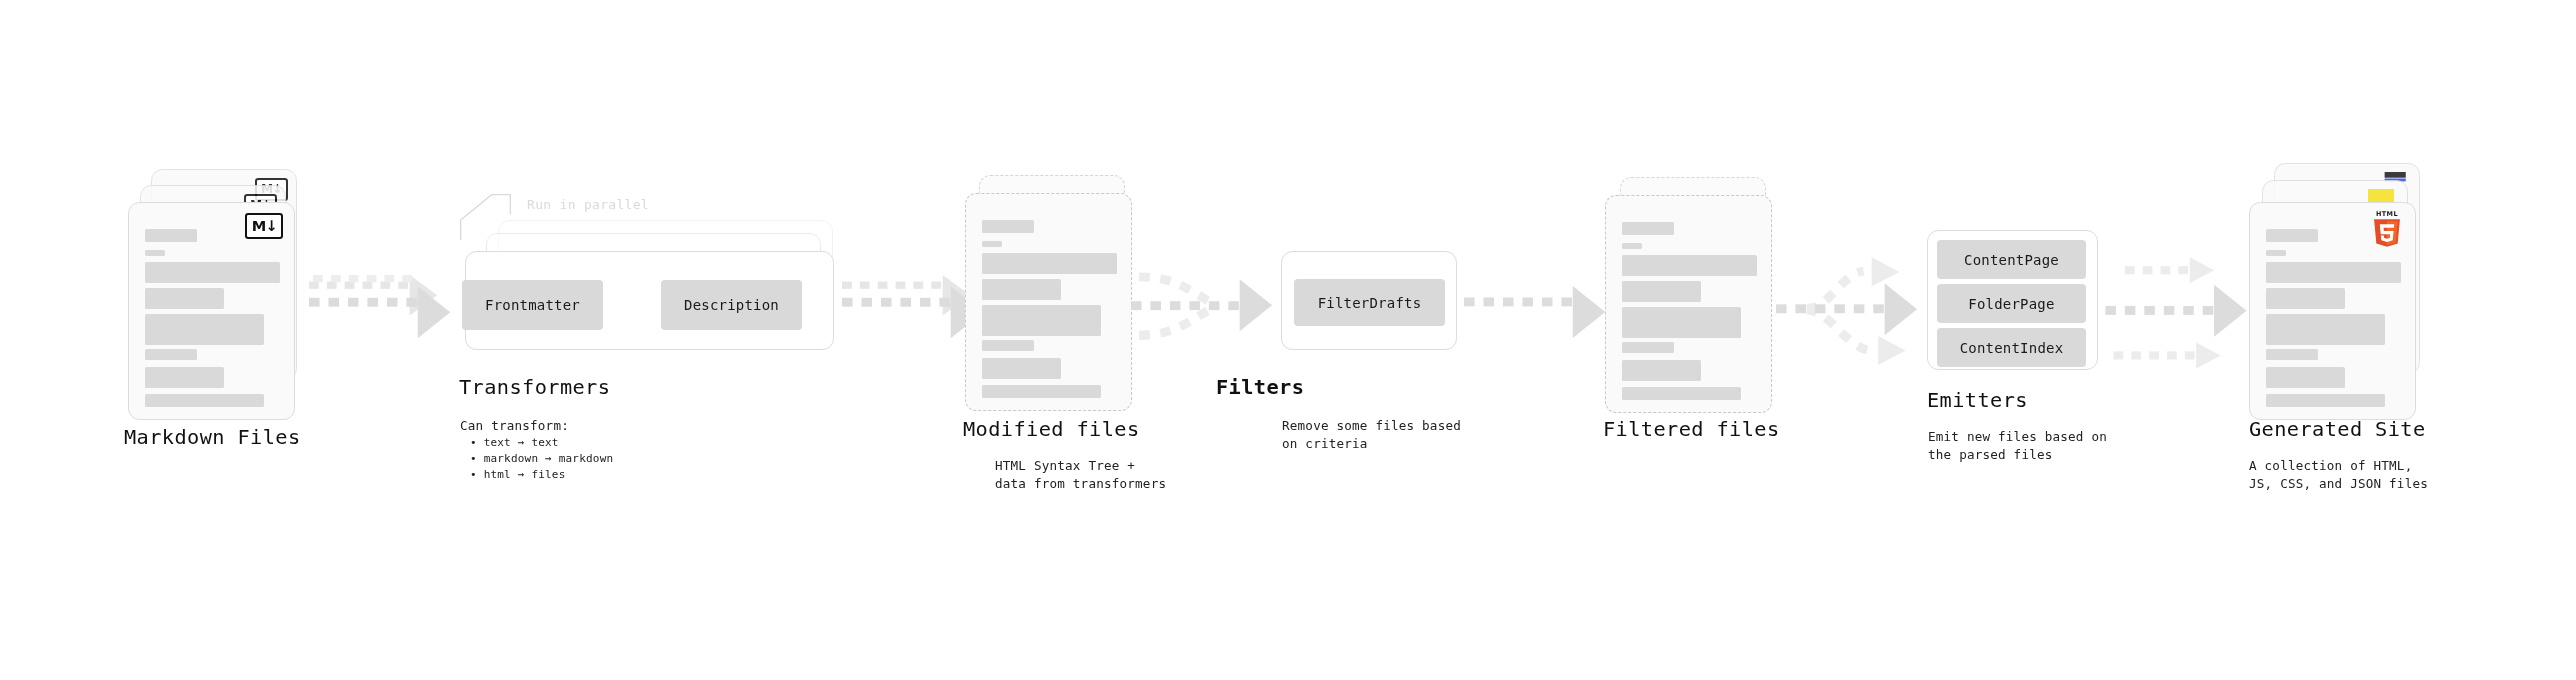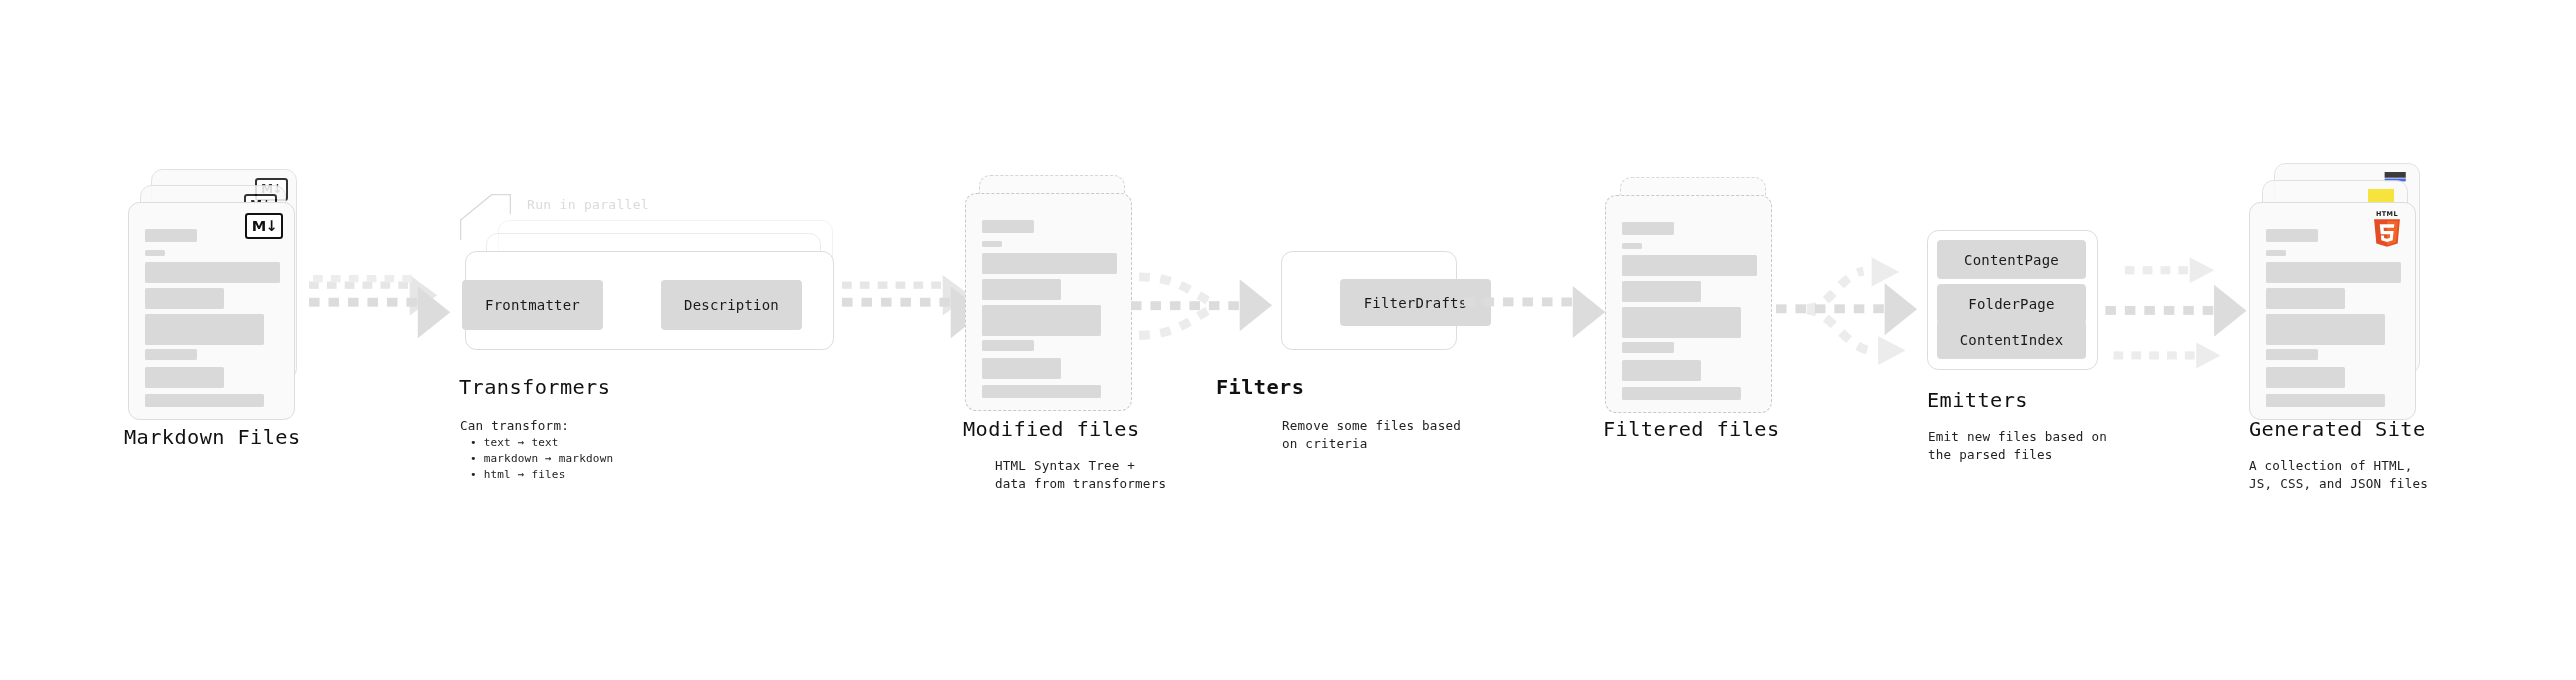--- a/index.html
+++ b/index.html
@@ -238,21 +238,21 @@
     <rect x="48" y="48" width="13" height="11"></rect>
       <rect x="72" y="48" width="13" height="11"></rect>
     <rect x="96" y="48" width="13" height="11"></rect>
       <rect x="120" y="48" width="13" height="11"></rect>
     <polygon points="134,21 174,53 134,85"></polygon>
   </g>
 </svg>
 
 <div class="stage">
   <div class="procbox" style="left:1281px;top:251px;width:176px;height:99px;"></div>
-  <div class="chip" style="left:1294px;top:279px;width:151px;height:47px;margin-left:46px;">FilterDrafts</div>
+  <div class="chip" style="left:1294px;top:279px;width:151px;height:47px;">FilterDrafts</div>
 
   <div class="title" style="left:1216px;top:375px;font-weight:bold;">Filters</div>
   <div class="sub" style="left:1282px;top:417px;">Remove some files based
 on criteria</div>
 </div>
 
 <svg style="left:1464px;top:286px;" width="138" height="57" viewBox="0 0 170 70">
   <g fill="#dcdcdc">
     <rect x="0" y="14" width="13" height="11"></rect>
       <rect x="24" y="14" width="13" height="11"></rect>
@@ -296,21 +296,21 @@
     <rect x="96" y="83" width="13" height="11"></rect>
       <rect x="120" y="83" width="13" height="11"></rect>
     <polygon points="134,57 174,89 134,121"></polygon>
   </g>
 </svg>
 
 <div class="stage">
   <div class="procbox" style="left:1927px;top:230px;width:171px;height:140px;"></div>
   <div class="chip" style="left:1937px;top:240px;width:149px;height:39px;">ContentPage</div>
   <div class="chip" style="left:1937px;top:284px;width:149px;height:39px;">FolderPage</div>
-  <div class="chip" style="left:1937px;top:320px;width:149px;height:39px;">ContentIndex</div>
+  <div class="chip" style="left:1937px;top:328px;width:149px;height:39px;">ContentIndex</div>
 
   <div class="title" style="left:1927px;top:388px;">Emitters</div>
   <div class="sub" style="left:1928px;top:428px;">Emit new files based on
 the parsed files</div>
 </div>
 
 <svg style="left:2105px;top:237px;" width="163" height="146" viewBox="0 0 200 180">
   <g fill="#ececec">
     <rect x="24" y="36" width="12" height="10"></rect>
       <rect x="46" y="36" width="12" height="10"></rect>

